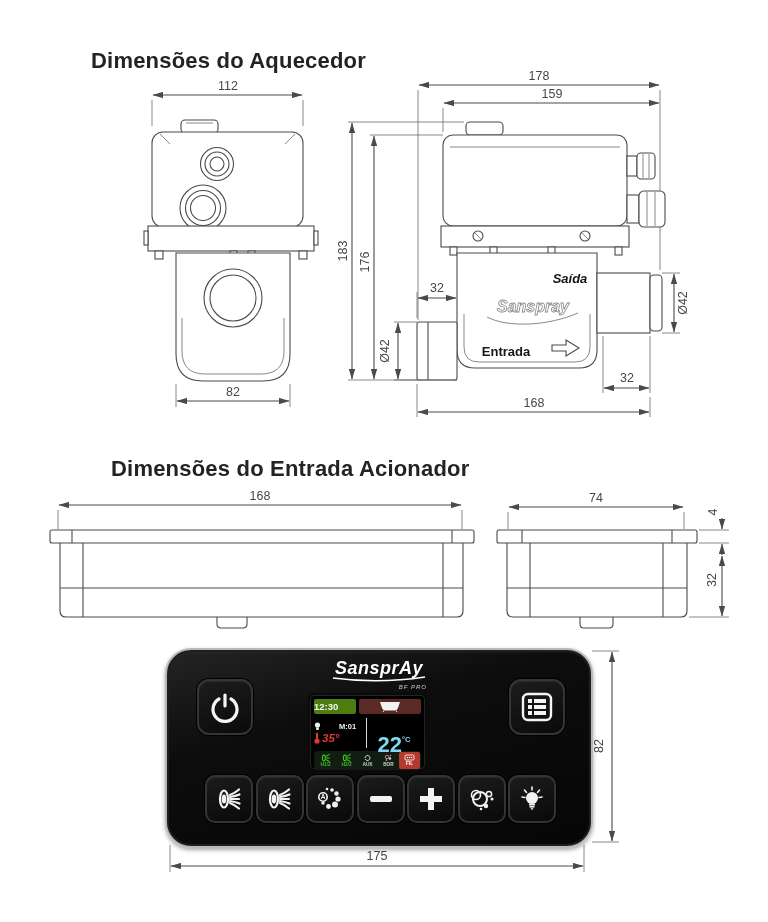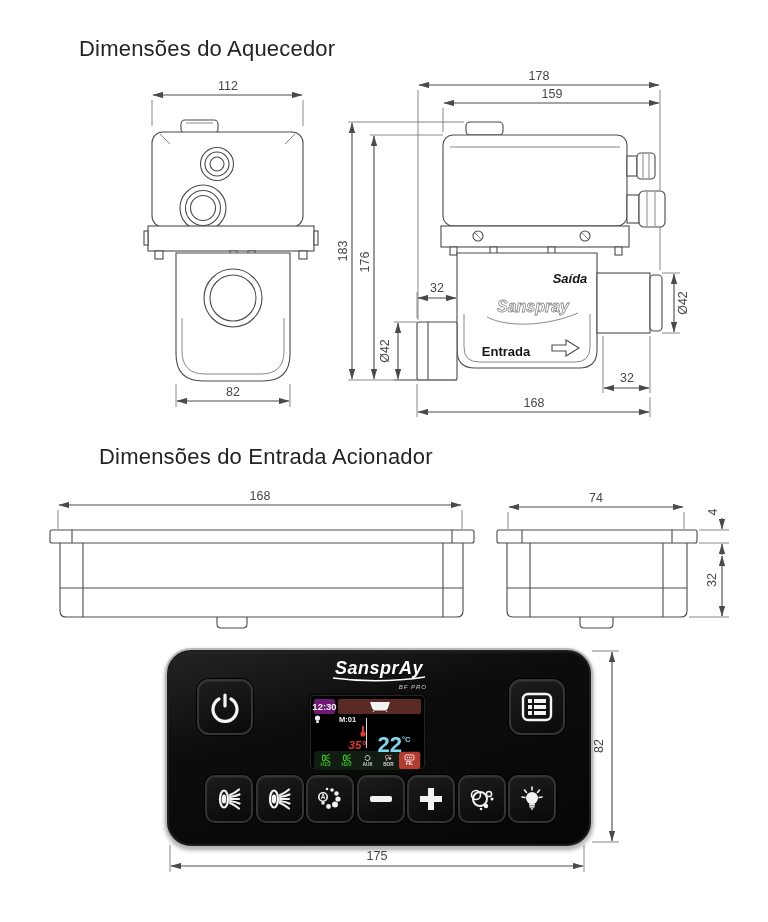--- a/index.html
+++ b/index.html
@@ -1,17 +1,17 @@
 <!DOCTYPE html>
 <html><head>
 <meta charset="utf-8">
 <style>
   html,body{margin:0;padding:0;background:#ffffff;}
   body{width:768px;height:922px;position:relative;font-family:"Liberation Sans",sans-serif;overflow:hidden;}
-  h1,h2{position:absolute;margin:4px;color:#232323;font-weight:normal;letter-spacing:.2px;}
+  h1,h2{position:absolute;margin:16px;color:#232323;font-weight:bold;letter-spacing:.2px;}
   #heater-title{left:75px;top:32px;font-size:22px;}
   #panel-title{left:95px;top:440px;font-size:22px;}
   svg{position:absolute;left:0;overflow:visible;}
   .ln{stroke:#4a4a4a;stroke-width:1.1;fill:none;}
   .lnf{stroke:#4a4a4a;stroke-width:1.1;fill:#ffffff;}
   .thin{stroke:#6a6a6a;stroke-width:.8;fill:none;}
   .dim{font-size:12.5px;fill:#474747;font-family:"Liberation Sans",sans-serif;}
   .lbl{font-size:13px;font-weight:bold;fill:#161616;font-family:"Liberation Sans",sans-serif;}
   
   #panel-render{position:absolute;left:165px;top:648px;width:424px;height:196px;z-index:2;
@@ -25,27 +25,27 @@
     background:linear-gradient(160deg,#1d1d1d,#0a0a0a);
     border:2px solid #353535;box-shadow:inset 0 1px 1px rgba(255,255,255,.07),0 0 0 1px #000;
     display:flex;align-items:center;justify-content:center;}
   .key{position:absolute;top:125px;width:44px;height:44px;border-radius:10px;
     background:linear-gradient(160deg,#1c1c1c,#090909);
     border:2px solid #343434;box-shadow:inset 0 1px 1px rgba(255,255,255,.07),0 0 0 1px #000;
     display:flex;align-items:center;justify-content:center;}
   #lcd{position:absolute;left:143px;top:45px;width:115px;height:74px;background:#000;
     border:1px solid #242424;border-radius:4px;box-shadow:0 0 0 2px #0a0a0a;padding:3px;box-sizing:border-box;}
   .lcd-row1{display:flex;gap:3px;height:15px;}
-  .chip-time{width:21px;background:#701a75;border-radius:2px;color:#eef8f1;font-size:9.5px;font-weight:bold;
-    display:flex;align-items:center;justify-content:center;}
+  .chip-time{width:42px;background:#4d7c0f;border-radius:2px;color:#eef8f1;font-size:9.5px;font-weight:bold;
+    display:flex;align-items:center;justify-content:flex-start;}
   .chip-tub{flex:1;background:#5a2a25;border-radius:2px;display:flex;align-items:center;justify-content:center;}
   .lcd-row2{display:flex;height:35px;align-items:center;margin-top:1px;}
   .l2l{width:52px;display:flex;flex-direction:column;gap:1px;justify-content:center;}
   .mline{display:flex;align-items:center;gap:18px;color:#f0f0f0;font-size:7.5px;font-weight:bold;}
-  .tline{display:flex;align-items:flex-end;gap:2px;color:#e23b2e;font-size:11.5px;font-weight:bold;font-style:italic;flex-direction:column;}
+  .tline{display:flex;align-items:flex-end;gap:2px;color:#e23b2e;font-size:11.5px;font-weight:bold;font-style:italic;}
   .vdiv{width:1px;height:30px;background:#d6d6d6;}
   .l2r{flex:1;display:flex;align-items:flex-start;justify-content:center;color:#7fd8f0;font-weight:bold;margin-top:24px;}
   .l2r .big{font-size:22px;line-height:1;}
   .l2r .unit{font-size:7.5px;margin-top:1px;}
   .lcd-row3{height:17px;margin-top:1px;background:#111c12;border-radius:4px;display:flex;align-items:stretch;padding:1px;}
   .st{flex:1;display:flex;flex-direction:column;align-items:center;justify-content:center;line-height:1;}
   .st .cap{font-size:4.8px;font-weight:bold;margin-top:1px;color:#cfcfcf;}
   .st.green .cap{color:#3ec424;}
   .st.red{background:#b23a2e;border-radius:2px;}
   .st.red .cap{color:#fff;}

